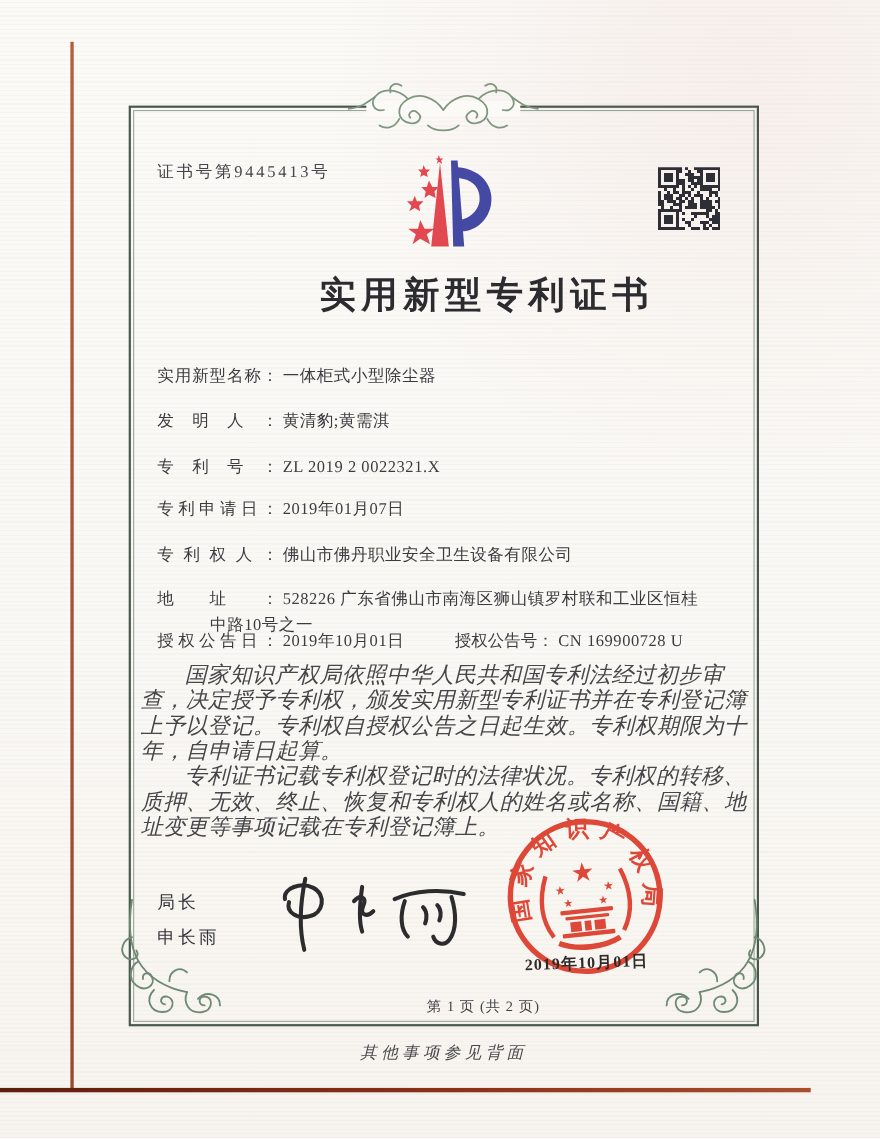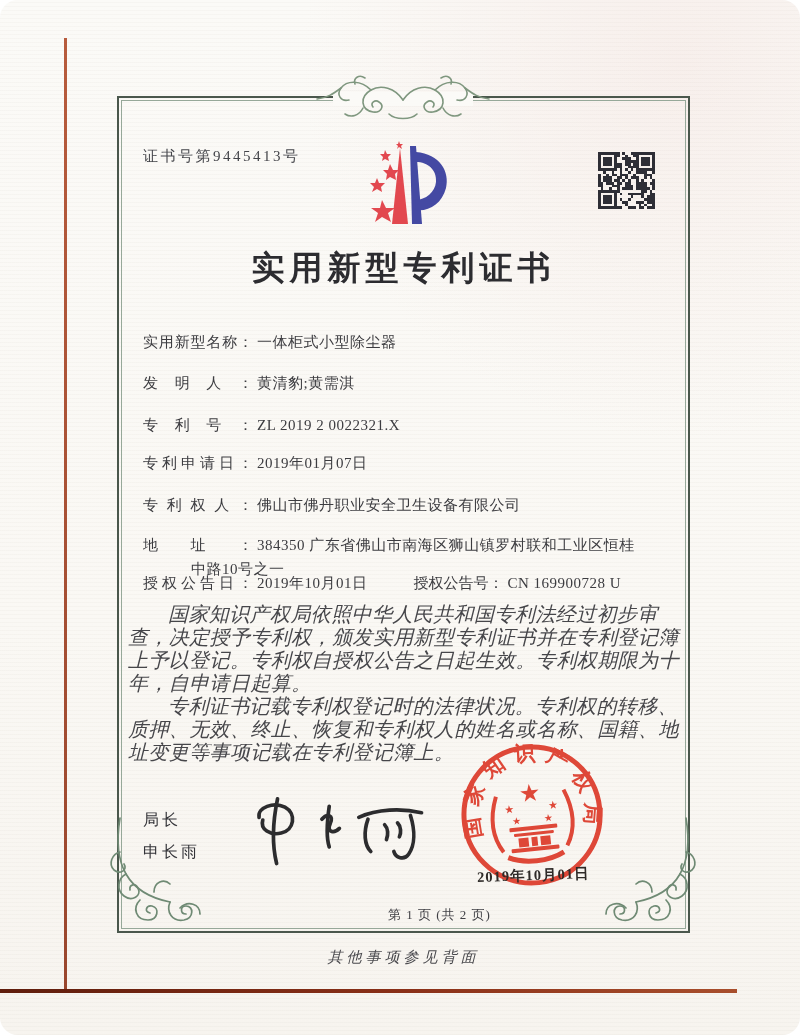--- a/index.html
+++ b/index.html
@@ -4,33 +4,32 @@
 <style>
   html,body{margin:0;padding:0;}
   .page{
     position:relative; width:800px; height:1035px; overflow:hidden;
     background:
       radial-gradient(circle at 85% 6%, rgba(230,190,185,.18), transparent 32%),
       repeating-linear-gradient(0deg, rgba(120,110,95,.035) 0 1px, transparent 1px 4px),
       linear-gradient(180deg,#fbfaf7 0%, #faf8f4 60%, #f7f4ef 100%);
     font-family:"Liberation Serif","DejaVu Serif",serif;
     color:#3d3d40;
-    border-radius:18px;
   }
   .edge-v{position:absolute; left:64px; top:38px; width:3px; height:952px;
     background:linear-gradient(180deg,#b04a28,#8f3318); opacity:.9;}
   .edge-h{position:absolute; left:0; top:989px; width:737px; height:4px;
     background:linear-gradient(90deg,#5f1d0c,#8a3018 55%,#a84e2c);}
   .frame{position:absolute; left:117px; top:96px; width:573px; height:837px;
     border:2px solid #4a574c; box-sizing:border-box;}
   .frame-inner{position:absolute; inset:2px; border:1px solid #96a899;}
   .orn{position:absolute; pointer-events:none;}
   .centerband{position:absolute; left:117px; width:573px; text-align:center;}
   .cert-no{position:absolute; left:143px; top:147px; font-size:15px; letter-spacing:2.5px; color:#44454a;}
-  .title{top:246px; font-size:33px; font-weight:700; letter-spacing:5px; color:#2c2c30;}
+  .title{top:246px; font-size:33px; font-weight:700; letter-spacing:5px; color:#2c2c30;margin-left:39px;}
   .row{position:absolute; left:143px; font-size:15px; line-height:24px; white-space:nowrap; color:#3c3c40;}
   .flabel{display:inline-block; width:110px; text-align:justify; text-align-last:justify; vertical-align:top;}
   .fvalue{margin-left:4px; letter-spacing:.5px;}
   .addr2{display:block; margin-left:48px; letter-spacing:.5px;}
   .pair2{margin-left:46px;text-align:right;}
   .legal{position:absolute; left:128px; top:603px; width:554px; font-size:20px;
     line-height:23px; font-style:italic; color:#46464a; letter-spacing:.4px;}
   .legal p{margin:0; text-indent:2em;}
   .director{position:absolute; left:143px; font-size:16px; letter-spacing:3px; color:#333338;text-align:right;}
   .sig{position:absolute; left:248px; top:786px;}
@@ -384,21 +383,21 @@
 
   <div class="row" style="top:451px">
     <span class="flabel">专利申请日：</span><span class="fvalue">2019年01月07日</span>
   </div>
 
   <div class="row" style="top:493px">
     <span class="flabel">专利权人：</span><span class="fvalue">佛山市佛丹职业安全卫生设备有限公司</span>
   </div>
 
   <div class="row" style="top:533px">
-    <span class="flabel">地址：</span><span class="fvalue">384350 广东省佛山市南海区狮山镇罗村联和工业区恒桂</span>
+    <span class="flabel">地址：</span><span class="fvalue">528226 广东省佛山市南海区狮山镇罗村联和工业区恒桂</span>
     <span class="addr2">中路10号之一</span>
   </div>
 
   <div class="row" style="top:571px">
     <span class="flabel">授权公告日：</span><span class="fvalue">2019年10月01日</span><span class="pair2">授权公告号：</span><span class="fvalue">CN 169900728 U</span>
   </div>
 
   <div class="legal">
     <p>国家知识产权局依照中华人民共和国专利法经过初步审查，决定授予专利权，颁发实用新型专利证书并在专利登记簿上予以登记。专利权自授权公告之日起生效。专利权期限为十年，自申请日起算。</p>
     <p>专利证书记载专利权登记时的法律状况。专利权的转移、质押、无效、终止、恢复和专利权人的姓名或名称、国籍、地址变更等事项记载在专利登记簿上。</p>

